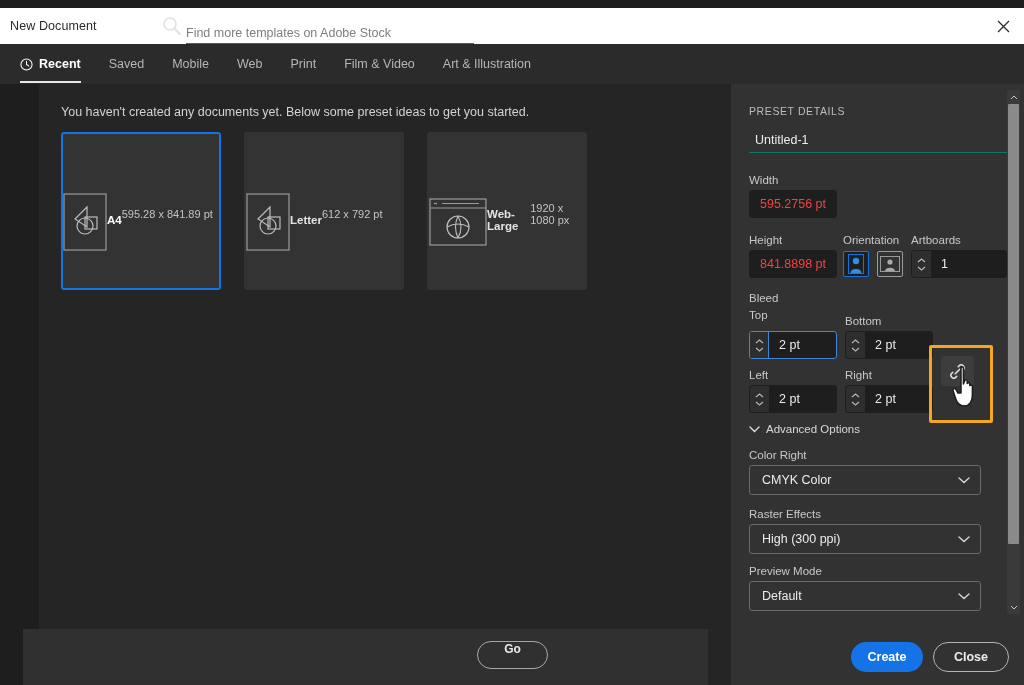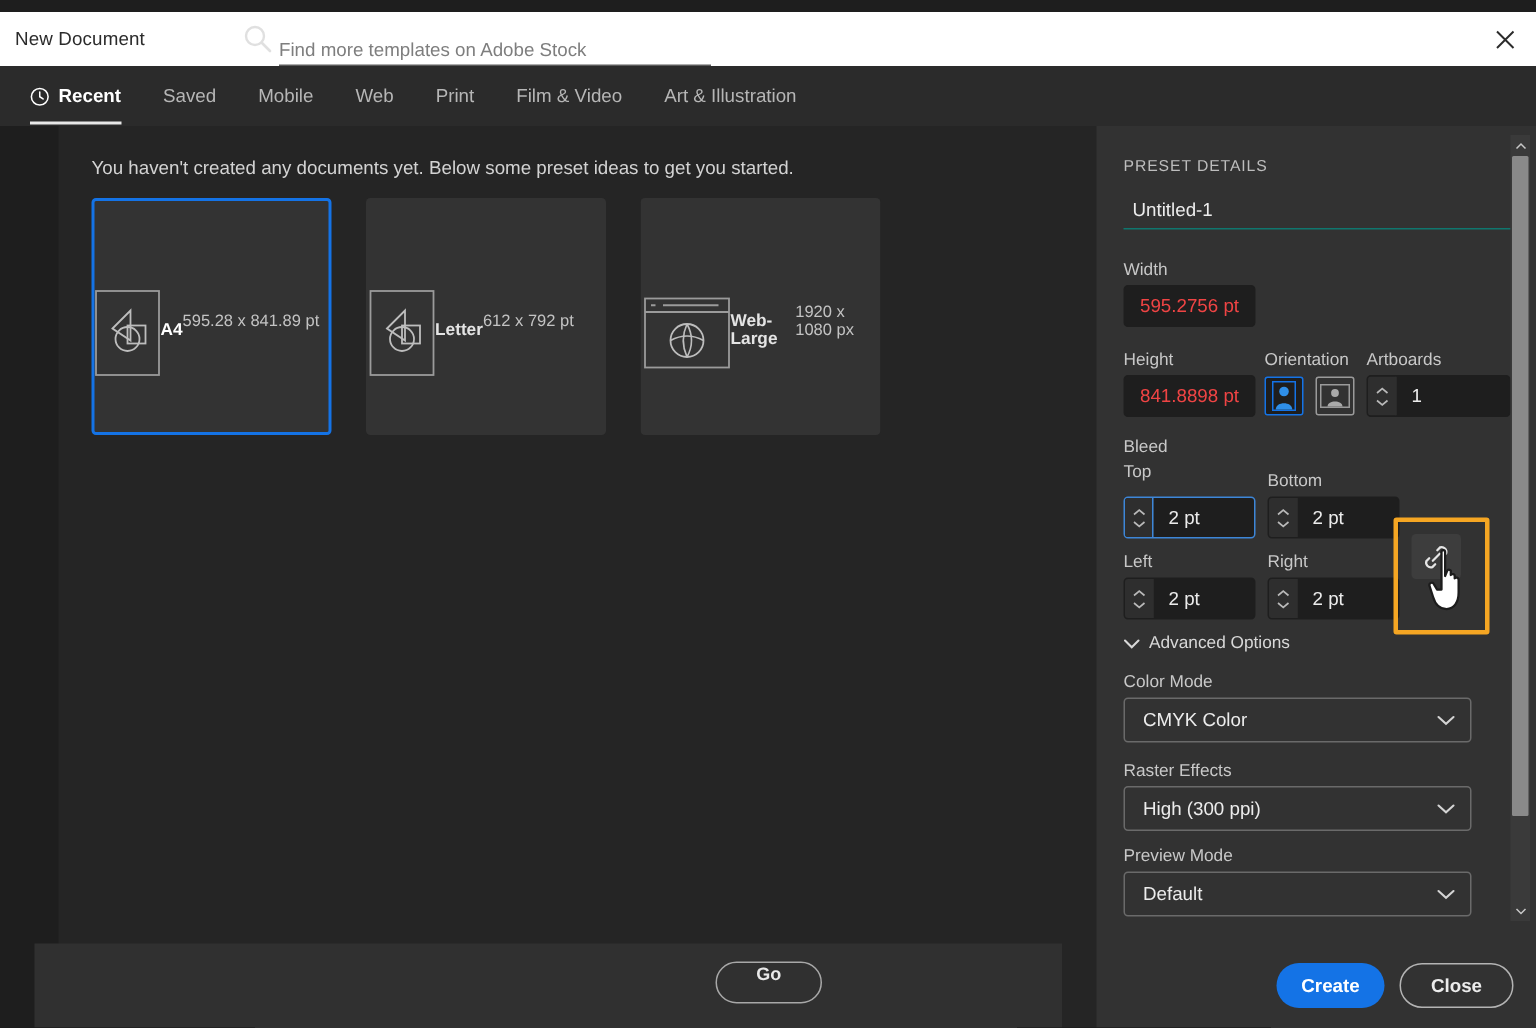--- a/index.html
+++ b/index.html
@@ -503,21 +503,21 @@
       </div>
     </div>
 
     <div class="adv-opts" style="top:339px;">
       <svg width="11" height="8" viewBox="0 0 11 8">
         <path d="M1 2 L5.5 6.5 L10 2" stroke="#d8d8d8" stroke-width="1.4" fill="none" stroke-linecap="round"></path>
       </svg>
       <span>Advanced Options</span>
     </div>
 
-    <div class="fld-label" style="left:18px; top:365px;">Color Mode</div>
+    <div class="fld-label" style="left:18px; top:365px;">Color Right</div>
     <div class="dropdown" style="left:18px; top:381px; width:232px; height:30px;">
       <span>CMYK Color</span>
       <svg class="chev" viewBox="0 0 12 8">
         <path d="M1 2 L6 6.5 L11 2" stroke="#d4d4d4" stroke-width="1.4" fill="none" stroke-linecap="round"></path>
       </svg>
     </div>
 
     <div class="fld-label" style="left:18px; top:424px;">Raster Effects</div>
     <div class="dropdown" style="left:18px; top:440px; width:232px; height:30px;">
       <span>High (300 ppi)</span>

